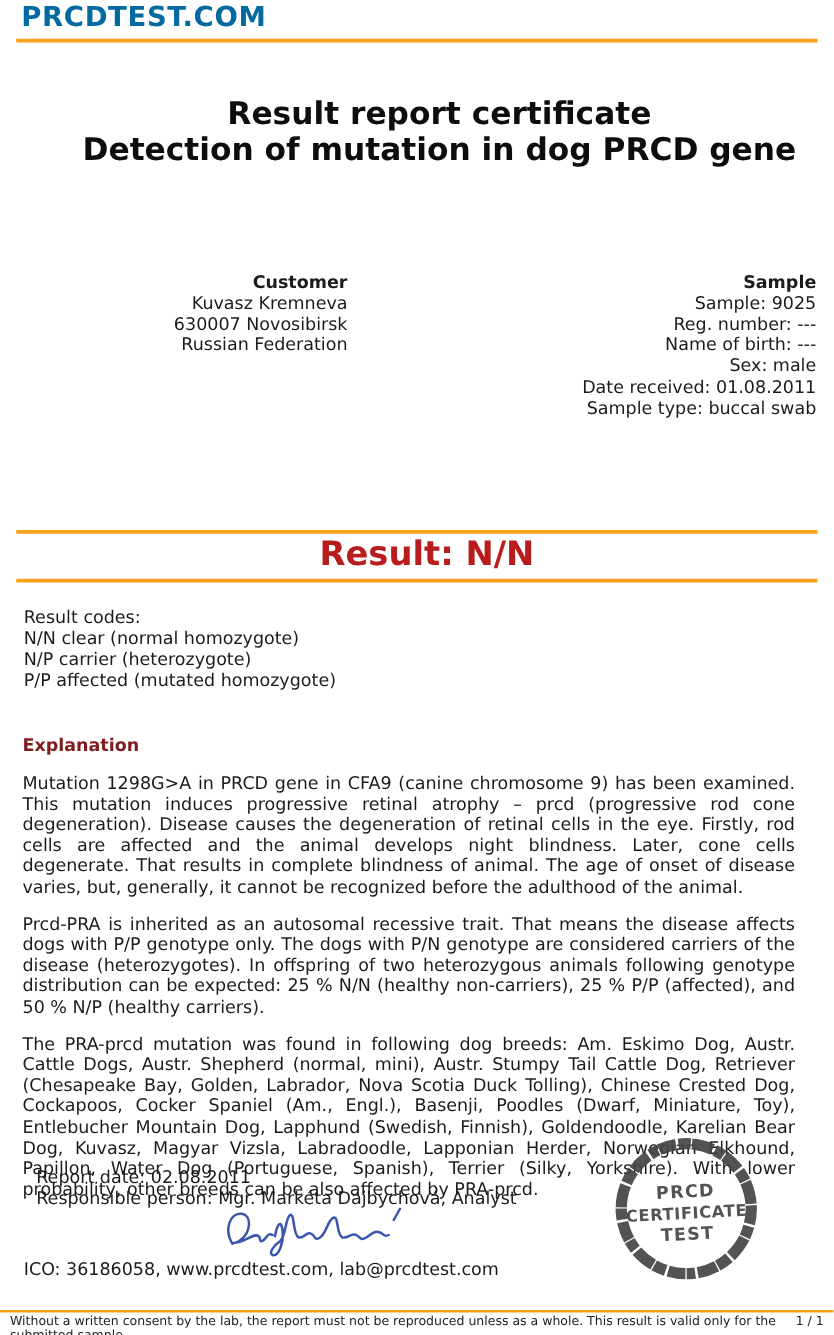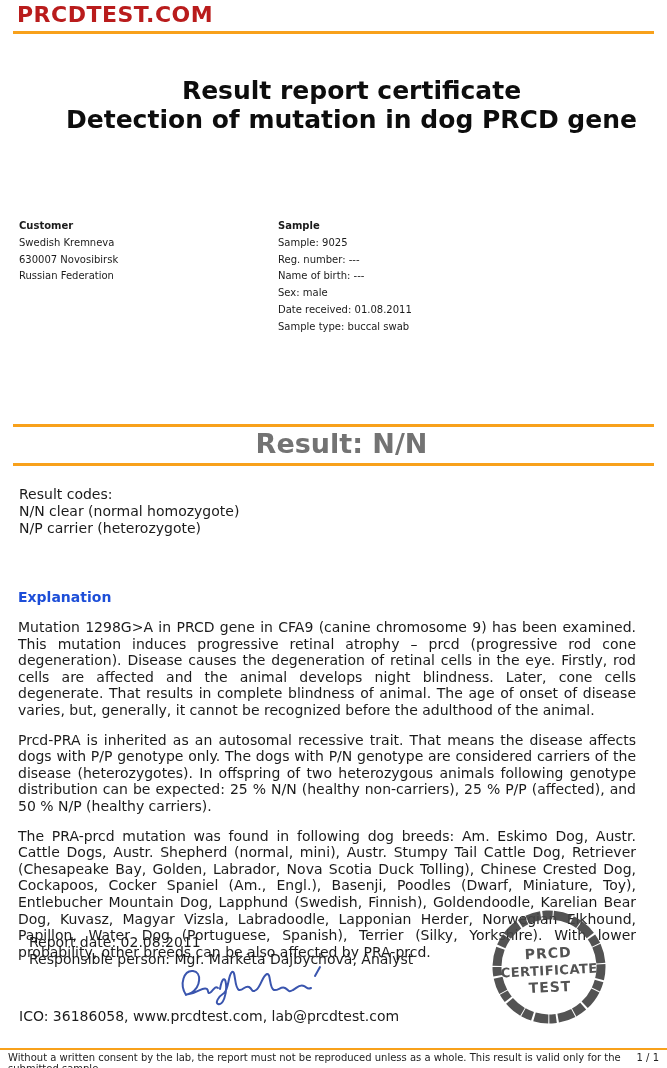--- a/index.html
+++ b/index.html
@@ -14,46 +14,46 @@
   .abs { position: absolute; }
   .rule { position: absolute; background: #F8A11B; }
   #rule-header    { left: 13px; right: 13px; top: 31px;  height: 3px; }
   #rule-result-top{ left: 13px; right: 13px; top: 424px; height: 3px; }
   #rule-result-bot{ left: 13px; right: 13px; top: 463px; height: 3px; }
   #rule-footer    { left: 0;    right: 0;    top: 1048px; height: 2px; }
 
   .logo {
     left: 17px; top: 2px;
     font-size: 22px; font-weight: bold;
-    color: #b91c1c; letter-spacing: 0.5px;
+    color: #0369a1; letter-spacing: 0.5px;
   }
   .title {
     left: 0; right: 0; top: 76px;
     text-align: center;
     font-size: 25px; font-weight: bold; line-height: 29px;
     color: #0d0d0d;
     padding-left: 36px;
   }
   .info { left: 19px; right: 14px; top: 218px; display: flex; }
-  .info .col { font-size: 10px; line-height: 16.8px; }
+  .info .col { font-size: 14px; line-height: 16.8px; text-align: right; }
   .col-customer { width: 259px; }
   .col-sample { flex: 1; }
   .col-heading { font-weight: bold; }
 
   .result-banner {
     left: 16px; right: 0; top: 428px;
     text-align: center;
-    font-size: 27px; font-weight: bold; color: #737373;
+    font-size: 27px; font-weight: bold; color: #b91c1c;
   }
   .codes { left: 19px; top: 486px; font-size: 14px; line-height: 17px; }
 
   .explanation { left: 18px; right: 15px; top: 589px; }
   .explanation h3 {
     margin: 0 0 14px 0;
-    font-size: 14px; font-weight: bold; color: #1d4ed8;
+    font-size: 14px; font-weight: bold; color: #7f1d1d;
   }
   .explanation p {
     margin: 0 16px 13px 0;
     font-size: 14px; line-height: 16.6px;
     text-align: justify;
   }
 
   .signoff { left: 29px; top: 934px; font-size: 14px; line-height: 17px; }
   .company { left: 19px; top: 1008px; font-size: 14px; line-height: 17.5px; }
 
@@ -75,21 +75,21 @@
 <div class="rule" id="rule-header"></div>
 
 <div class="abs title">
   <div>Result report certificate</div>
   <div>Detection of mutation in dog PRCD gene</div>
 </div>
 
 <div class="abs info">
   <div class="col col-customer">
     <div class="col-heading">Customer</div>
-    <div>Swedish Kremneva</div>
+    <div>Kuvasz Kremneva</div>
     <div>630007 Novosibirsk</div>
     <div>Russian Federation</div>
   </div>
   <div class="col col-sample">
     <div class="col-heading">Sample</div>
     <div>Sample: 9025</div>
     <div>Reg. number: ---</div>
     <div>Name of birth: ---</div>
     <div>Sex: male</div>
     <div>Date received: 01.08.2011</div>
@@ -98,20 +98,21 @@
 </div>
 
 <div class="rule" id="rule-result-top"></div>
 <div class="abs result-banner">Result: N/N</div>
 <div class="rule" id="rule-result-bot"></div>
 
 <div class="abs codes">
   <div>Result codes:</div>
   <div>N/N clear (normal homozygote)</div>
   <div>N/P carrier (heterozygote)</div>
+  <div>P/P affected (mutated homozygote)</div>
 </div>
 
 <div class="abs explanation">
   <h3>Explanation</h3>
   <p>Mutation 1298G&gt;A in PRCD gene in CFA9 (canine chromosome 9) has been examined. This mutation induces progressive retinal atrophy – prcd (progressive rod cone degeneration). Disease causes the degeneration of retinal cells in the eye. Firstly, rod cells are affected and the animal develops night blindness. Later, cone cells degenerate. That results in complete blindness of animal. The age of onset of disease varies, but, generally, it cannot be recognized before the adulthood of the animal.</p>
   <p>Prcd-PRA is inherited as an autosomal recessive trait. That means the disease affects dogs with P/P genotype only. The dogs with P/N genotype are considered carriers of the disease (heterozygotes). In offspring of two heterozygous animals following genotype distribution can be expected: 25 % N/N (healthy non-carriers), 25 % P/P (affected), and 50 % N/P (healthy carriers).</p>
   <p>The PRA-prcd mutation was found in following dog breeds: Am. Eskimo Dog, Austr. Cattle Dogs, Austr. Shepherd (normal, mini), Austr. Stumpy Tail Cattle Dog, Retriever (Chesapeake Bay, Golden, Labrador, Nova Scotia Duck Tolling), Chinese Crested Dog, Cockapoos, Cocker Spaniel (Am., Engl.), Basenji, Poodles (Dwarf, Miniature, Toy), Entlebucher Mountain Dog, Lapphund (Swedish, Finnish), Goldendoodle, Karelian Bear Dog, Kuvasz, Magyar Vizsla, Labradoodle, Lapponian Herder, Norwegian Elkhound, Papillon, Water Dog (Portuguese, Spanish), Terrier (Silky, Yorkshire). With lower probability, other breeds can be also affected by PRA-prcd.</p>
 </div>
 
 <div class="abs signoff">

